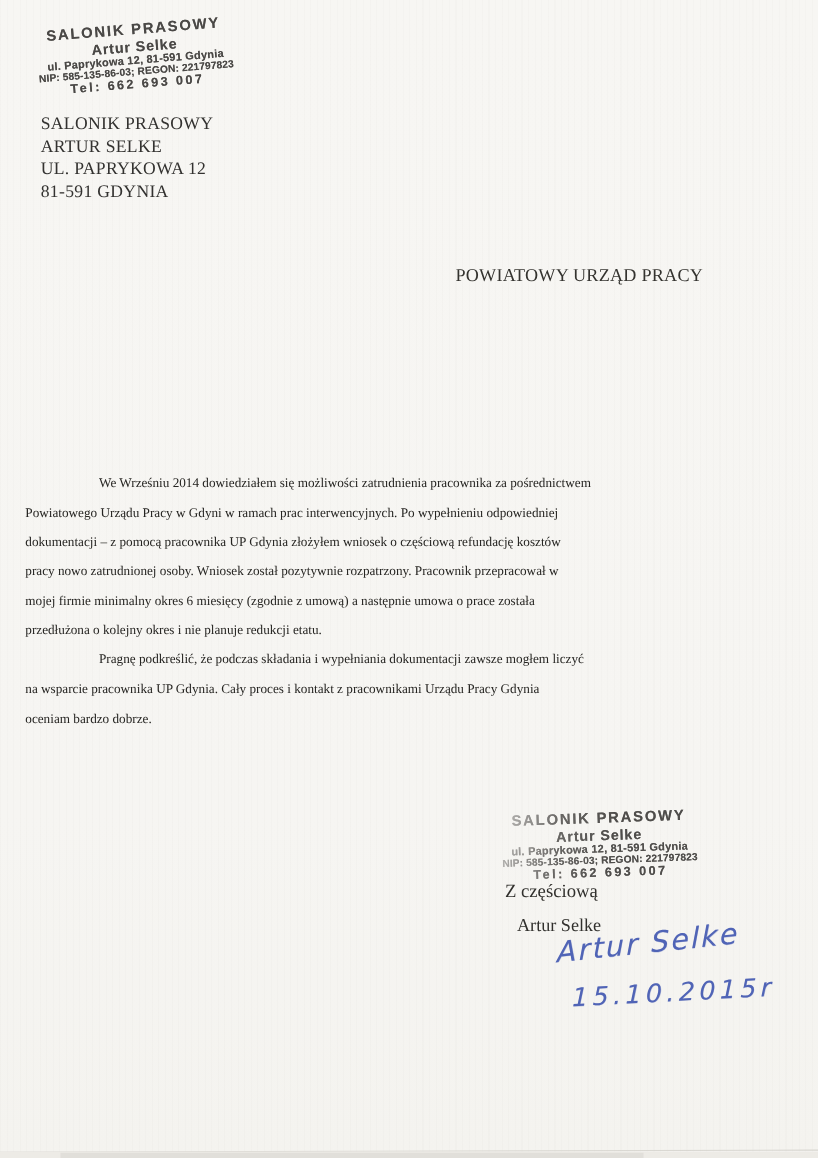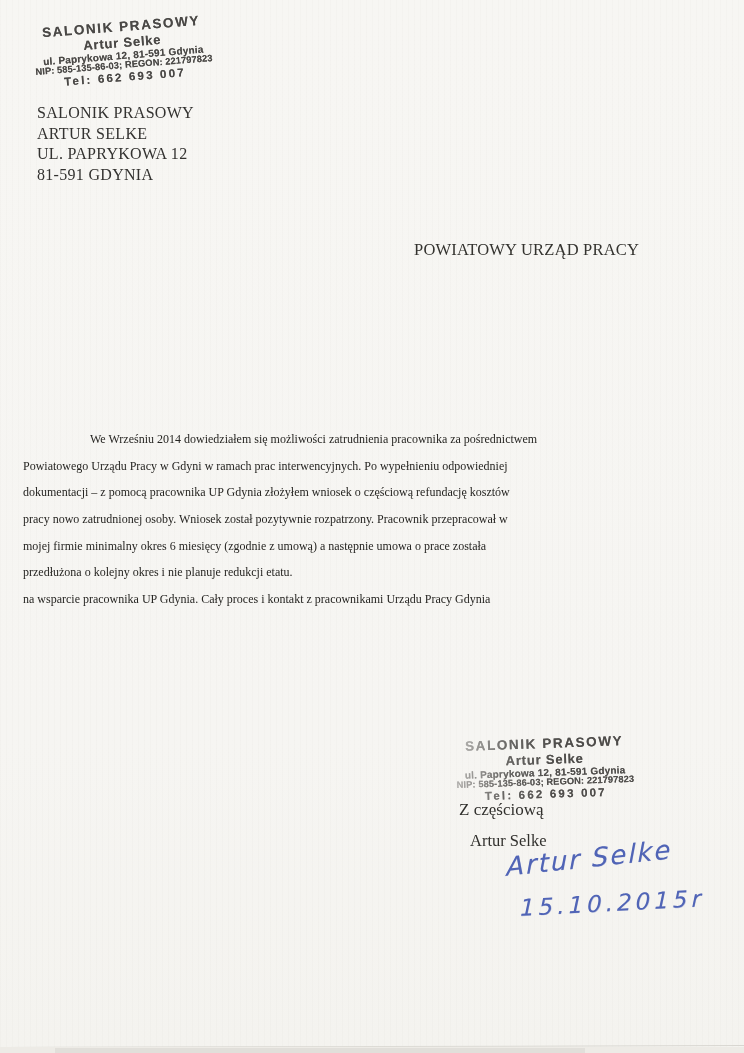--- a/index.html
+++ b/index.html
@@ -111,21 +111,23 @@
   </div>
 
 
   <div class="body-text">
     <div class="body-line indent">We Wrześniu 2014 dowiedziałem się możliwości zatrudnienia pracownika za pośrednictwem</div>
     <div class="body-line">Powiatowego Urządu Pracy w Gdyni w ramach prac interwencyjnych. Po wypełnieniu odpowiedniej</div>
     <div class="body-line">dokumentacji – z pomocą pracownika UP Gdynia złożyłem wniosek o częściową refundację kosztów</div>
     <div class="body-line">pracy nowo zatrudnionej osoby. Wniosek został pozytywnie rozpatrzony. Pracownik przepracował w</div>
     <div class="body-line">mojej firmie minimalny okres 6 miesięcy (zgodnie z umową) a następnie umowa o prace została</div>
     <div class="body-line">przedłużona o kolejny okres i nie planuje redukcji etatu.</div>
+    <div class="body-line indent">Pragnę podkreślić, że podczas składania i wypełniania dokumentacji zawsze mogłem liczyć</div>
     <div class="body-line">na wsparcie pracownika UP Gdynia. Cały proces i kontakt z pracownikami Urządu Pracy Gdynia</div>
+    <div class="body-line">oceniam bardzo dobrze.</div>
   </div>
 
   <div class="stamp stamp-bottom">
     <div class="s-company">SALONIK PRASOWY</div>
     <div class="s-owner">Artur Selke</div>
     <div class="s-address">ul. Paprykowa 12, 81-591 Gdynia</div>
     <div class="s-ids">NIP: 585-135-86-03; REGON: 221797823</div>
     <div class="s-phone">Tel: 662 693 007</div>
   </div>
 

